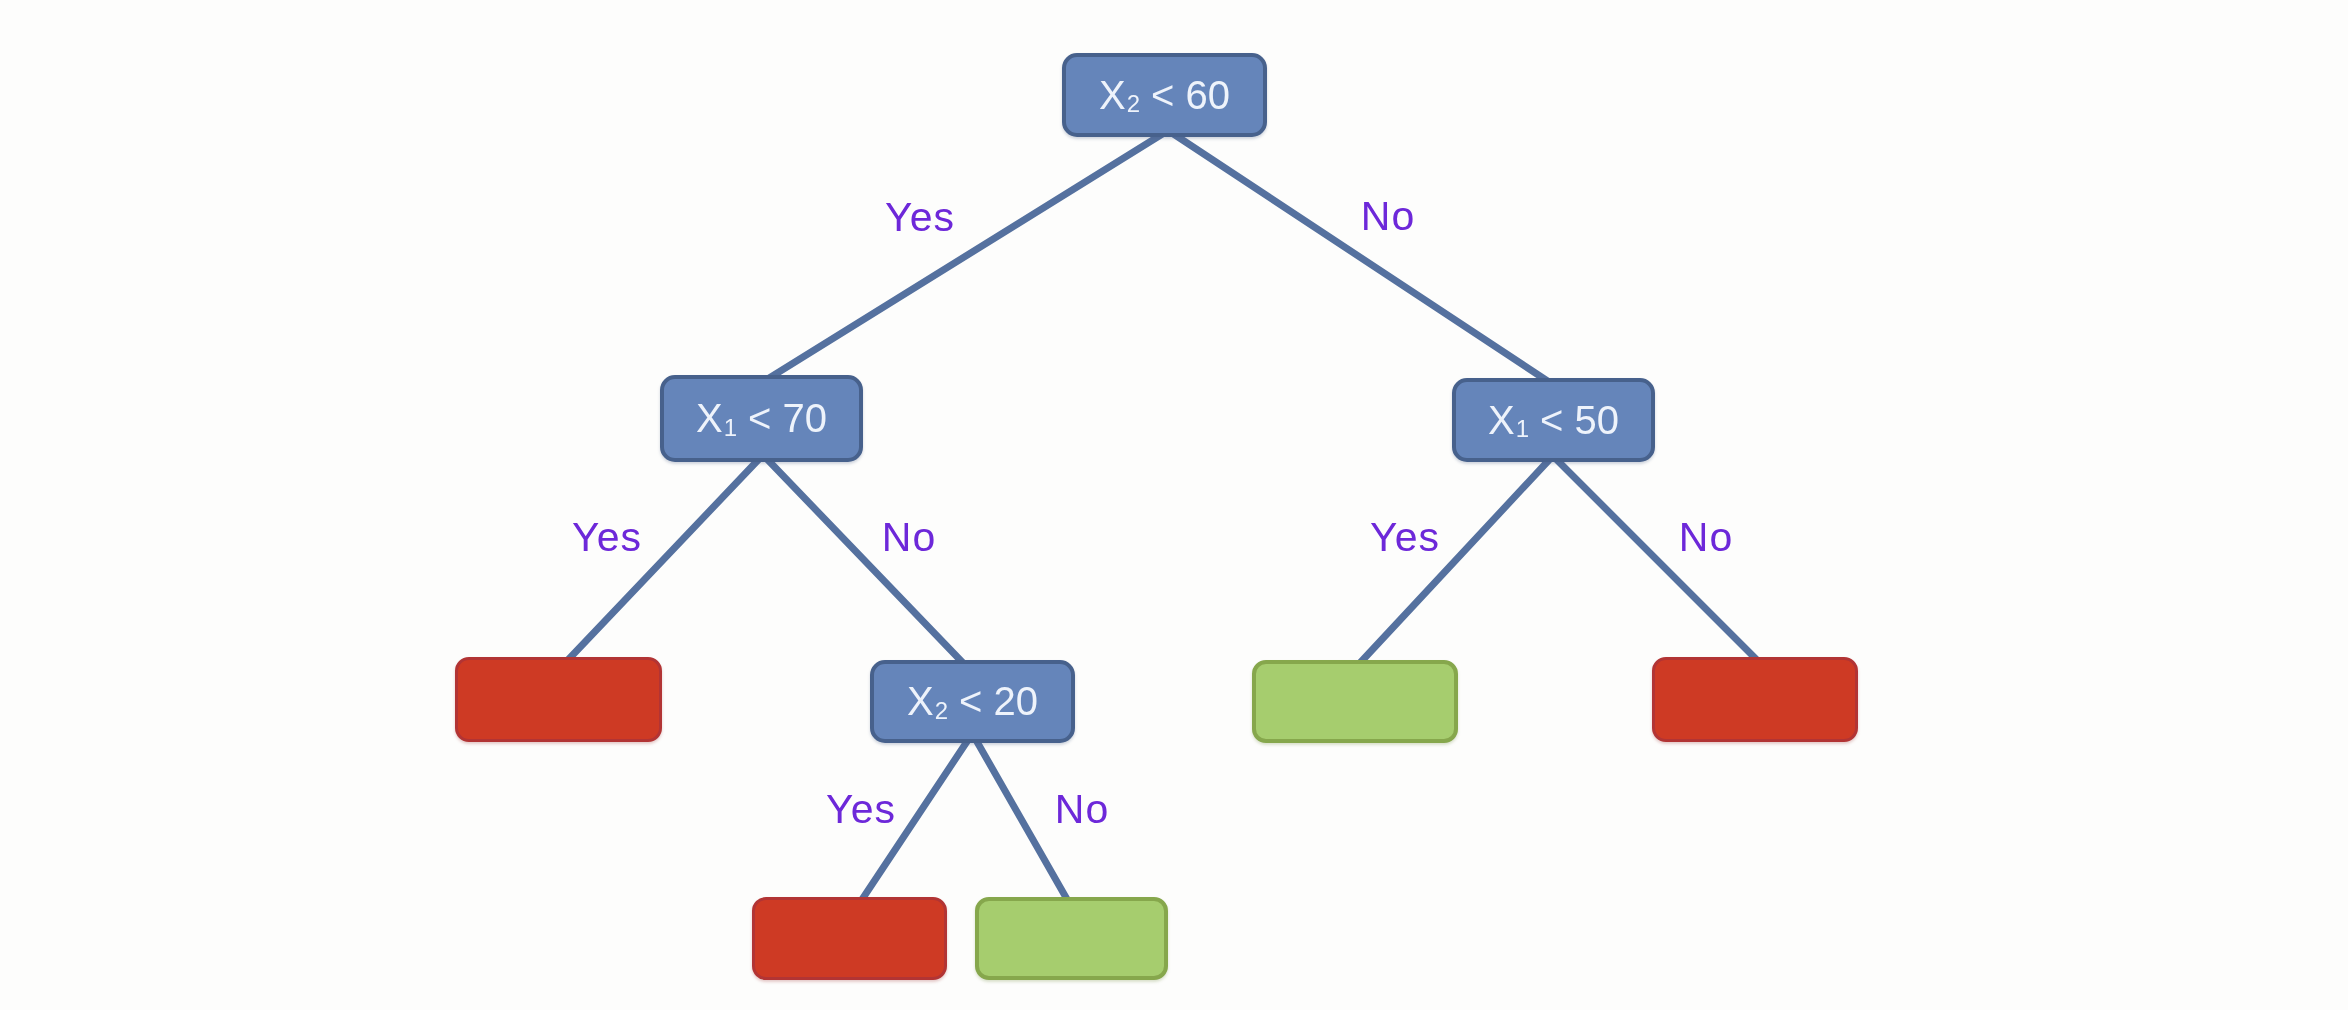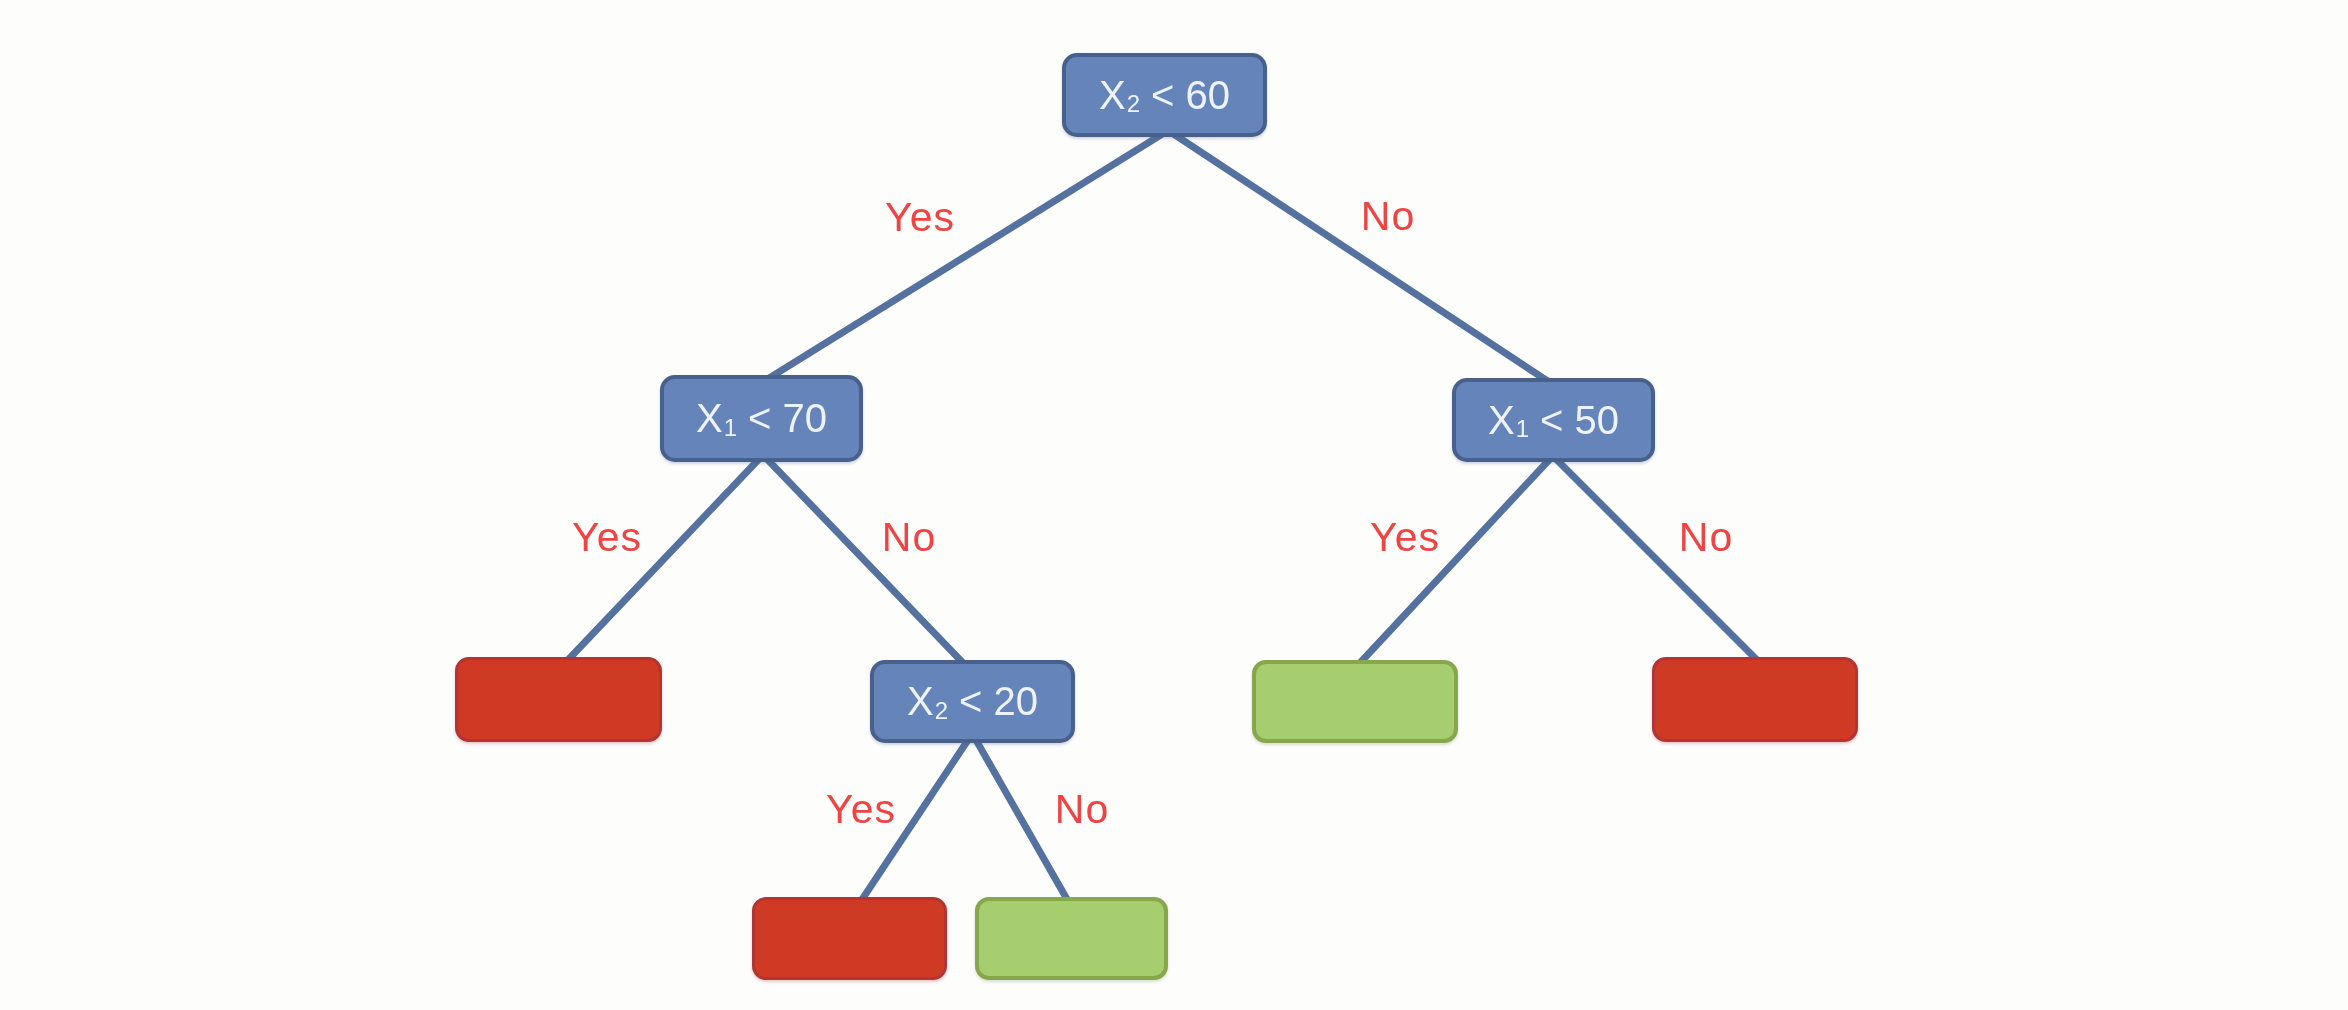--- a/index.html
+++ b/index.html
@@ -70,21 +70,21 @@
     background: #a6cd6e;
     border: 4px solid #86a74c;
     box-shadow: 0 2px 3px rgba(110, 140, 60, 0.25);
   }
   .edge-label {
     position: absolute;
     transform: translate(-50%, -50%);
     font-size: 41px;
     font-weight: 400;
     letter-spacing: 1px;
-    color: #ef4444;
+    color: #6d28d9;
     white-space: nowrap;
   }
 
   
   #node-root   { left: 1062px; top: 53px;  width: 205px; height: 84px; }
   #node-left   { left: 660px;  top: 375px; width: 203px; height: 87px; }
   #node-right  { left: 1452px; top: 378px; width: 203px; height: 84px; }
   #node-mid    { left: 870px;  top: 660px; width: 205px; height: 83px; }
 
   

